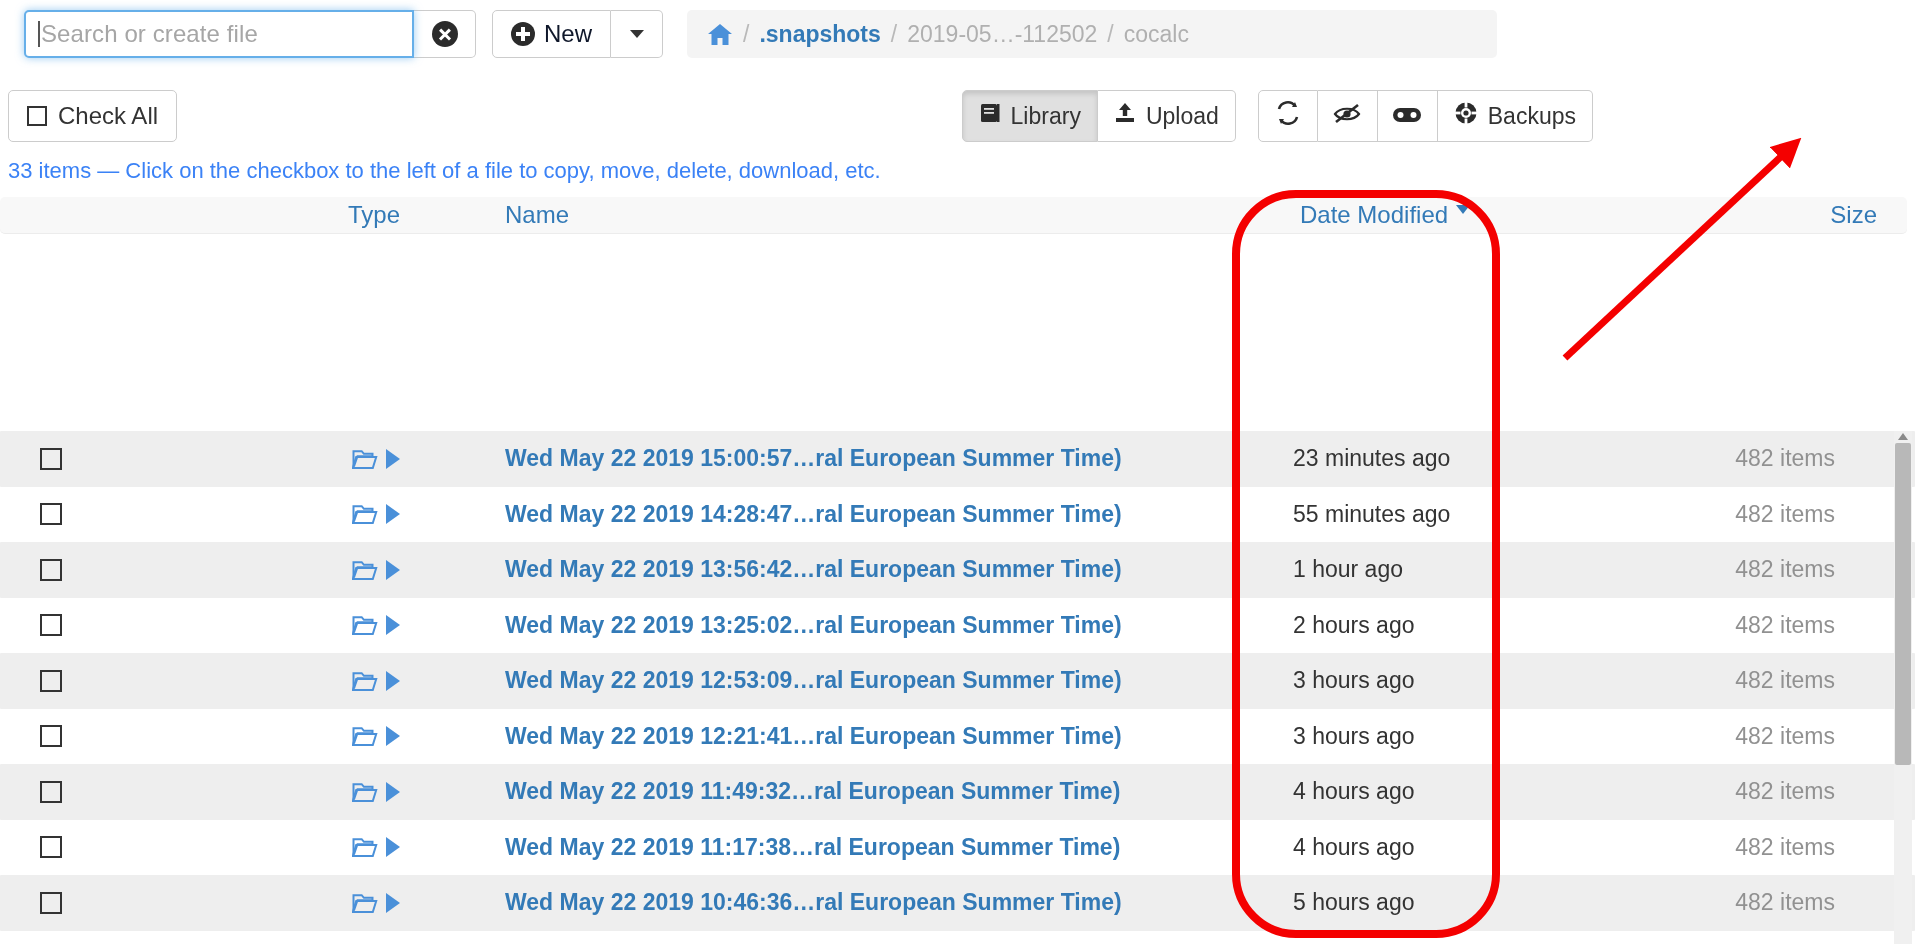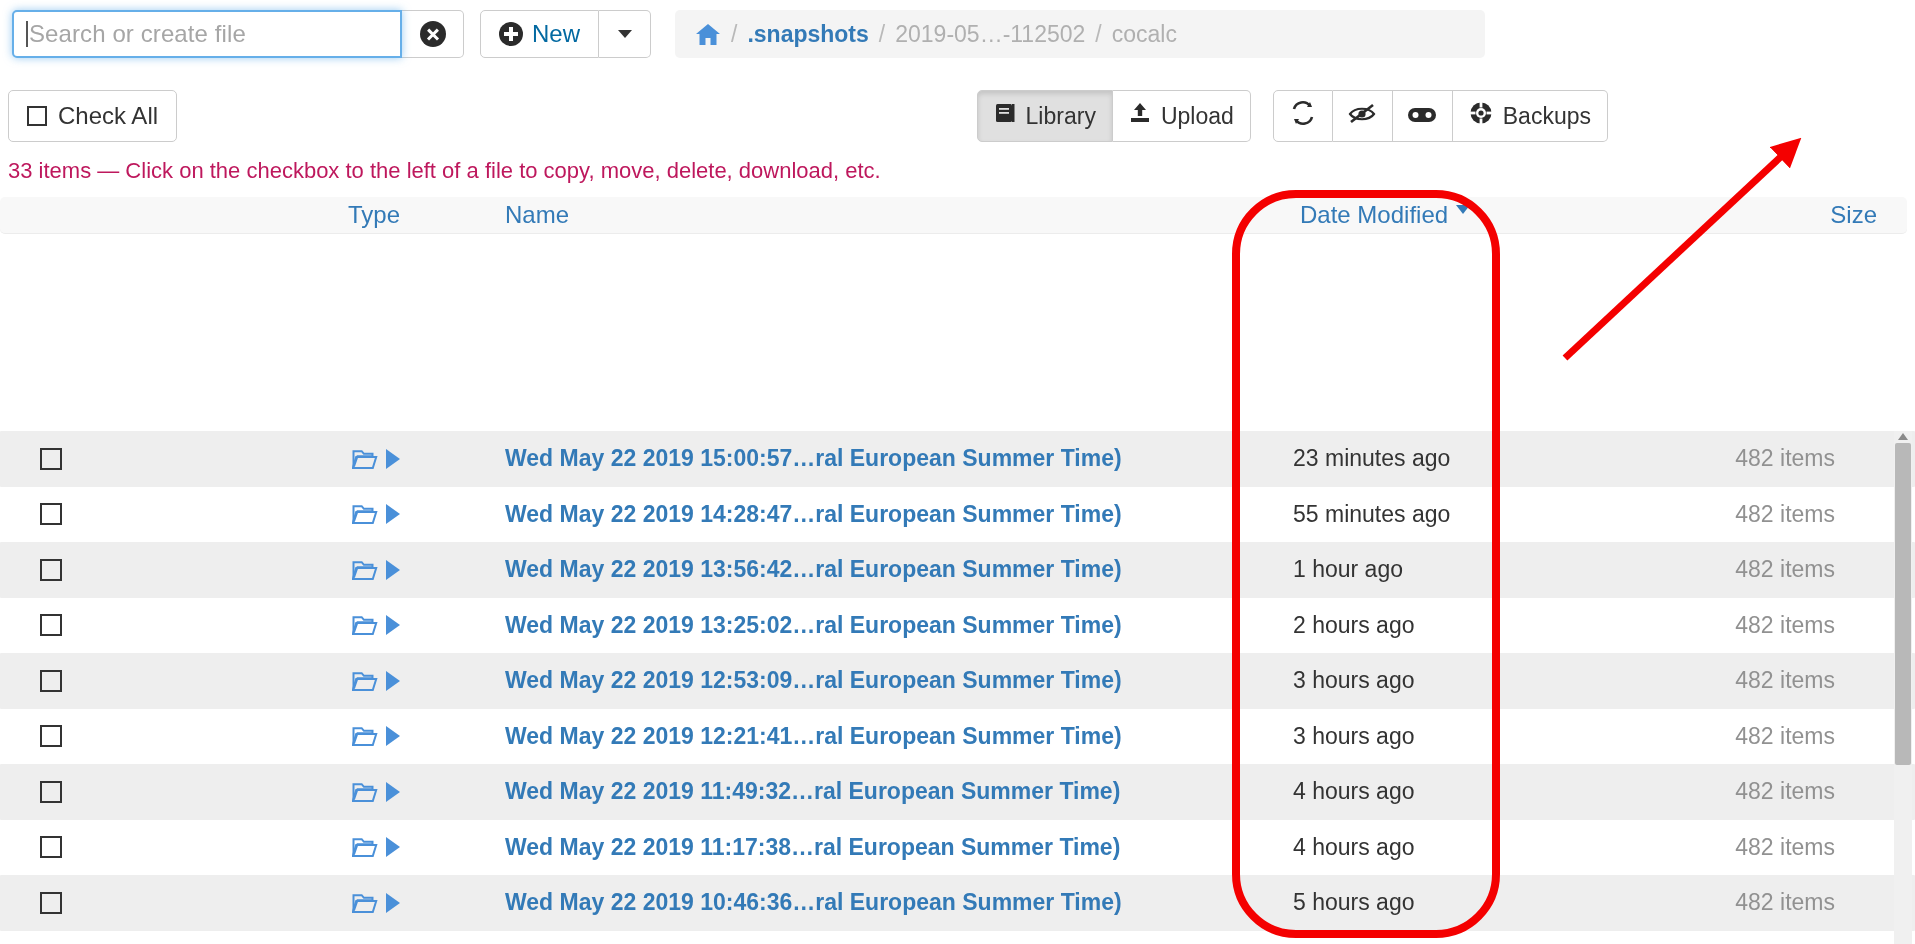--- a/index.html
+++ b/index.html
@@ -8,21 +8,21 @@
     width: 1915px; height: 944px;
     background: #ffffff;
     font-family: "Liberation Sans", sans-serif;
     overflow: hidden;
   }
   #root { position: relative; width: 1915px; height: 944px; background:#fff; }
 
   
   .topbar {
     position: absolute; left: 0; top: 0; width: 1915px; height: 68px;
-    display: flex; align-items: center; padding: 0 12px;
+    display: flex; align-items: center; padding: 0 24px;
   }
   .search-wrap {
     display: flex; align-items: center; margin-left: 0px;
   }
   .search-box {
     width: 390px; height: 48px;
     border: 2px solid #66afe9; border-radius: 5px 0 0 5px;
     background: #fff;
     box-shadow: 0 0 9px rgba(102,175,233,.65);
     display: flex; align-items: center;
@@ -46,21 +46,21 @@
     content:''; position:absolute; left:6px; top:11.5px; width:14px; height:3.2px;
     background:#fff;
   }
   .icon-x-circle::before { transform: rotate(45deg); }
   .icon-x-circle::after  { transform: rotate(-45deg); }
 
   .new-group { display:flex; margin-left: 16px; }
   .btn-new {
     height: 48px; padding: 0 18px; border:1px solid #ccc; border-radius: 5px 0 0 5px;
     background:#fff; display:flex; align-items:center; gap:9px;
-    font-size: 24px; color:#0369a1;
+    font-size: 24px; color:#0f172a;
   }
   .icon-plus-circle {
     width: 24px; height: 24px; border-radius: 50%; background:#2b2b2b; position:relative; flex:none;
   }
   .icon-plus-circle::before, .icon-plus-circle::after {
     content:''; position:absolute; background:#fff;
   }
   .icon-plus-circle::before { left: 5.4px; top: 10.4px; width: 13.2px; height: 3.2px; }
   .icon-plus-circle::after  { left: 10.4px; top: 5.4px; width: 3.2px; height: 13.2px; }
   .btn-caret {
@@ -100,37 +100,37 @@
 
   
   .row2 { position:absolute; left:0; top:88px; width:1614px; height:62px; }
   .check-all {
     position:absolute; left:8px; top:2px;
     height: 52px; padding: 0 18px; border:1px solid #ccc; border-radius:5px; background:#fff;
     display:flex; align-items:center; gap:11px; font-size: 24px; color:#333;
   }
   .cb-sq { width:20px;height:20px;border:2.5px solid #333; display:block; flex:none; }
 
-  .btn-groups { position:absolute; right: 6px; top: 2px; display:flex; gap: 22px; }
+  .btn-groups { position:absolute; right: 21px; top: 2px; display:flex; gap: 22px; }
   .bgroup { display:flex; }
   .bgroup > .b {
     height: 52px; border:1px solid #ccc; background:#fff;
     display:flex; align-items:center; justify-content:center; gap:10px;
     font-size:23px; color:#333; padding: 0 16px;
   }
   .bgroup > .b + .b { border-left:none; }
   .bgroup > .b:first-child { border-radius:5px 0 0 5px; }
   .bgroup > .b:last-child  { border-radius:0 5px 5px 0; }
   .bgroup > .b.active { background:#e0e0e0; box-shadow: inset 0 3px 5px rgba(0,0,0,.125); }
   .b.icon-only { width: 60px; padding:0; }
 
   
   .info {
     position:absolute; left:8px; top:158px;
-    font-size: 22px; color:#be185d;
+    font-size: 22px; color:#3b82f6;
   }
 
   
   .table { position:absolute; left:0; top:197px; width:1915px; }
   .thead {
     height: 37px; background:#f8f8f8; border-radius:5px;
     position:relative; margin: 0 8px 0 0;
     border-bottom: 1px solid #ececec;
   }
   .th { position:absolute; top:4px; font-size:24px; color:#337ab7; }

